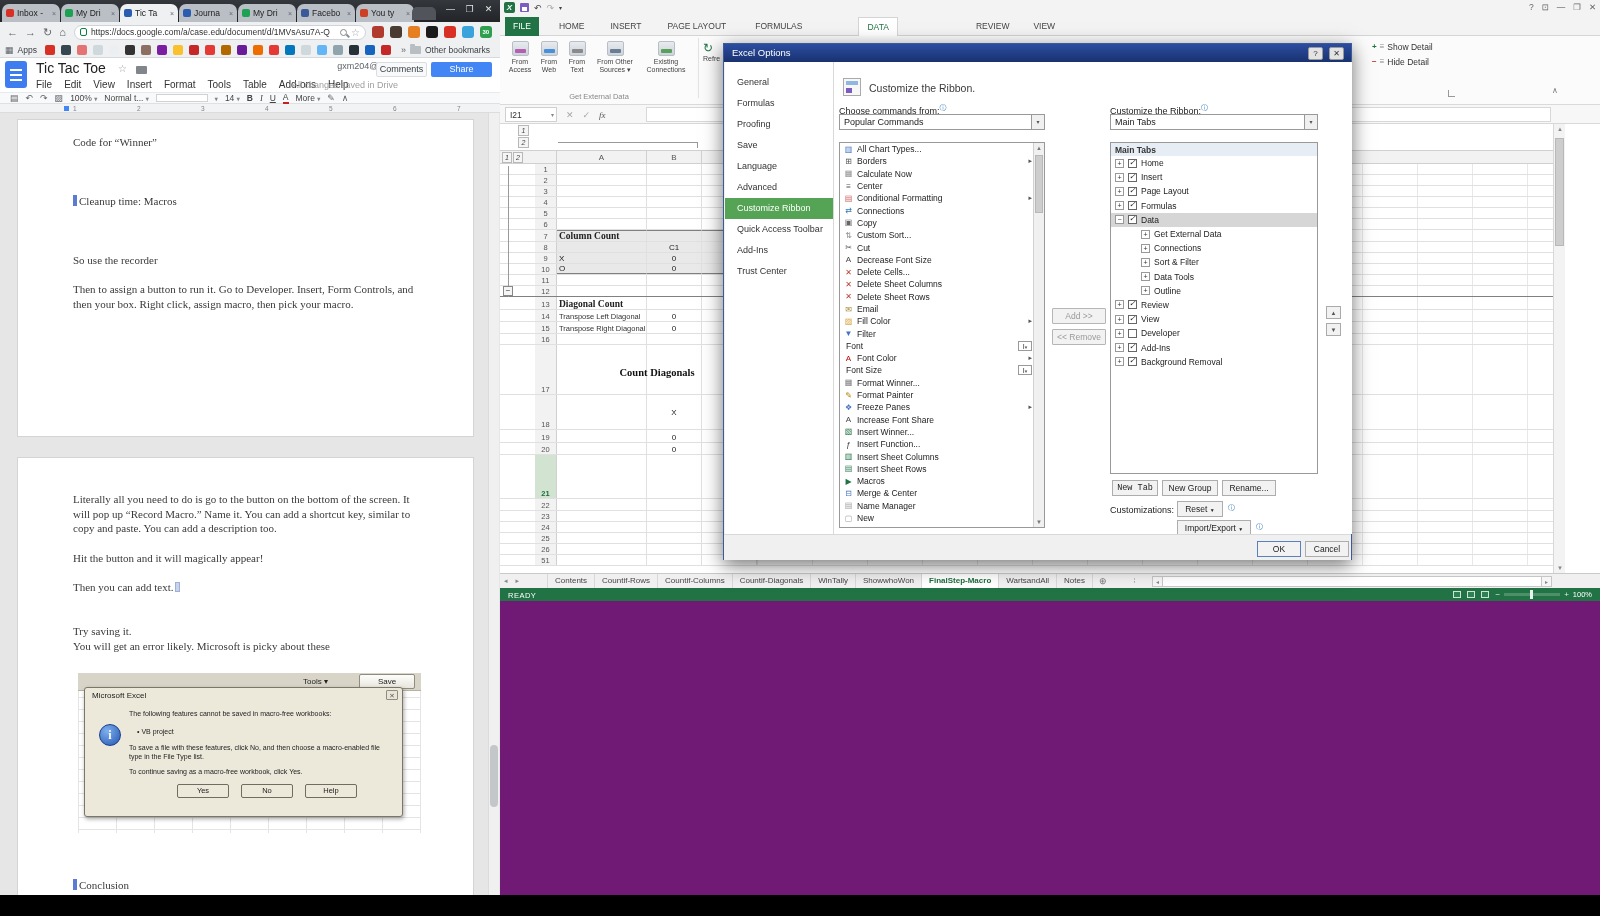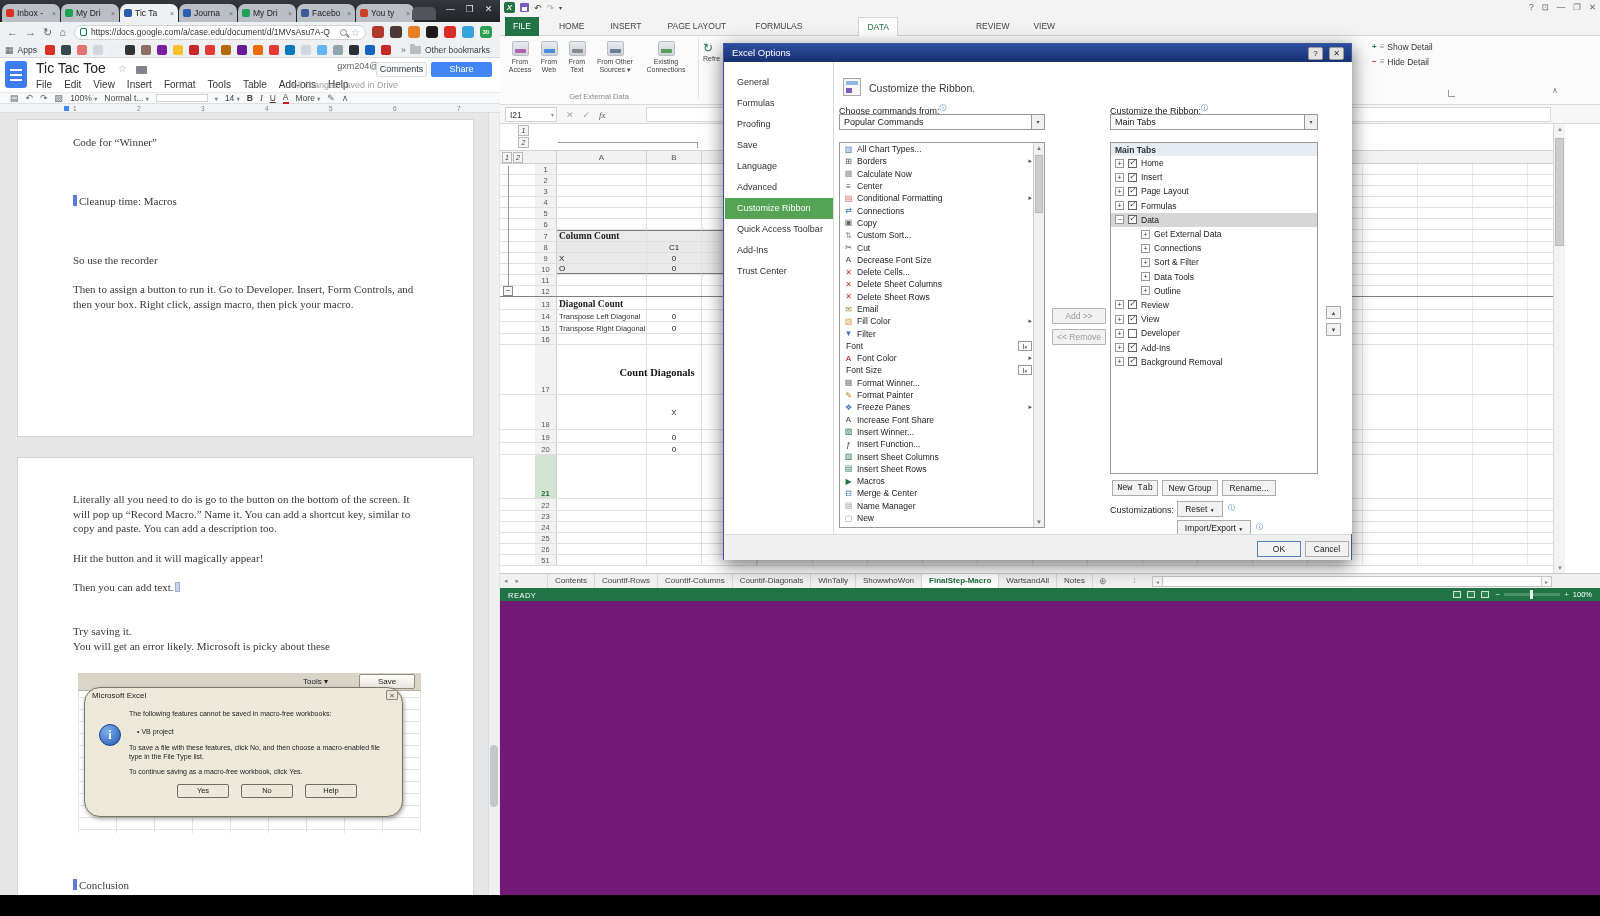--- a/index.html
+++ b/index.html
@@ -66,21 +66,21 @@
   .dpara .cur,.dpara .cura{display:none;}
   .dpara.cur-b .cur{display:inline-block;width:4px;height:11px;background:#5b7bd5;margin-right:2px;vertical-align:-1px;}
   .dpara.cur-a .cura{display:inline-block;width:5px;height:10px;background:#c8d2e8;border:1px solid #9fb0d8;margin-left:1px;vertical-align:-1px;}
   .err{text-decoration:underline wavy #e06c5c 1px;text-underline-offset:1px;}
 
   
   .imgblock{position:absolute;left:60px;top:215px;width:343px;height:160px;background:#fff;background-image:linear-gradient(#e4e4e4 1px,transparent 1px),linear-gradient(90deg,#e4e4e4 1px,transparent 1px);background-size:38px 12px;}
   .svtop{position:absolute;left:0;top:0;width:343px;height:18px;background:#d8d4c8;border-bottom:1px solid #b5b1a5;}
   .svtools{position:absolute;left:225px;top:4px;font-size:8px;color:#222;}
   .svsave{position:absolute;left:281px;top:1px;width:56px;height:15px;background:linear-gradient(#fdfdfb,#e8e6dd);border:1px solid #8f8c80;border-radius:2px;font-size:8px;color:#222;text-align:center;line-height:14px;}
-  .mbdlg{position:absolute;left:6px;top:14px;width:319px;height:130px;background:#ece9da;border:1px solid #7a7768;border-radius:16px;box-shadow:1px 2px 4px rgba(0,0,0,.35);}
+  .mbdlg{position:absolute;left:6px;top:14px;width:319px;height:130px;background:#ece9da;border:1px solid #7a7768;border-radius:3px;box-shadow:1px 2px 4px rgba(0,0,0,.35);}
   .mbtitle{position:absolute;left:7px;top:3px;font-size:8px;color:#1a1a1a;}
   .mbx{position:absolute;right:4px;top:2px;width:12px;height:10px;border:1px solid #8f8c80;background:#e8e5d8;font-size:6.5px;color:#555;text-align:center;line-height:9px;border-radius:1px;}
   .mbinfo{position:absolute;left:14px;top:36px;width:22px;height:22px;border-radius:50%;background:radial-gradient(circle at 35% 30%,#7fb0ef,#2456b0);border:1px solid #1a3f8f;color:#fff;font-family:"Liberation Serif",serif;font-weight:bold;font-size:12px;text-align:center;line-height:21px;}
   .mbt{position:absolute;left:44px;font-size:7px;line-height:8.5px;color:#222;width:266px;}
   .mbbtn{position:absolute;top:96px;width:52px;height:14px;background:#ece9da;border:1px solid #6f6c60;border-radius:2px;font-size:7.5px;color:#222;text-align:center;line-height:12px;}
   .docscroll{position:absolute;left:488px;top:113px;width:11px;height:803px;background:#f0f0f0;border-left:1px solid #dcdcdc;}
   .docthumb{position:absolute;left:1px;top:632px;width:8px;height:62px;background:#c4c7ca;border-radius:4px;}
 
   
   #excel{position:absolute;left:500px;top:0;width:1100px;height:601px;background:#fff;}

